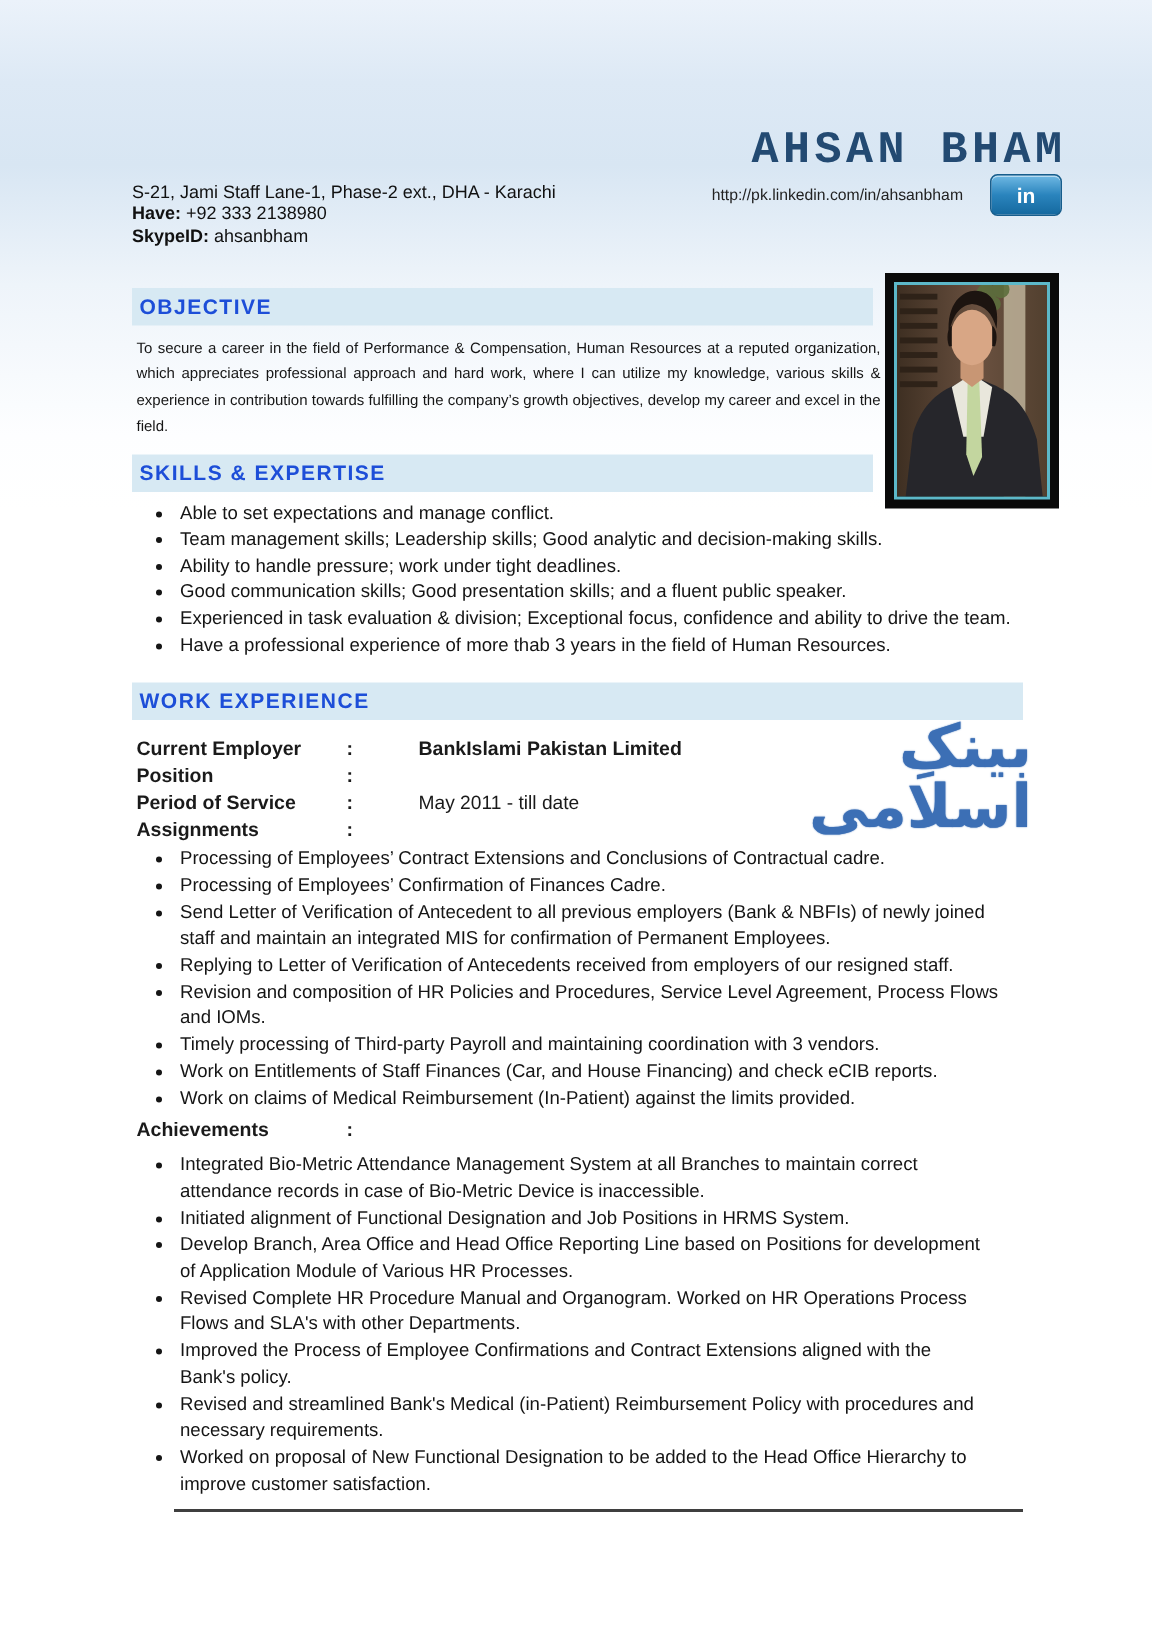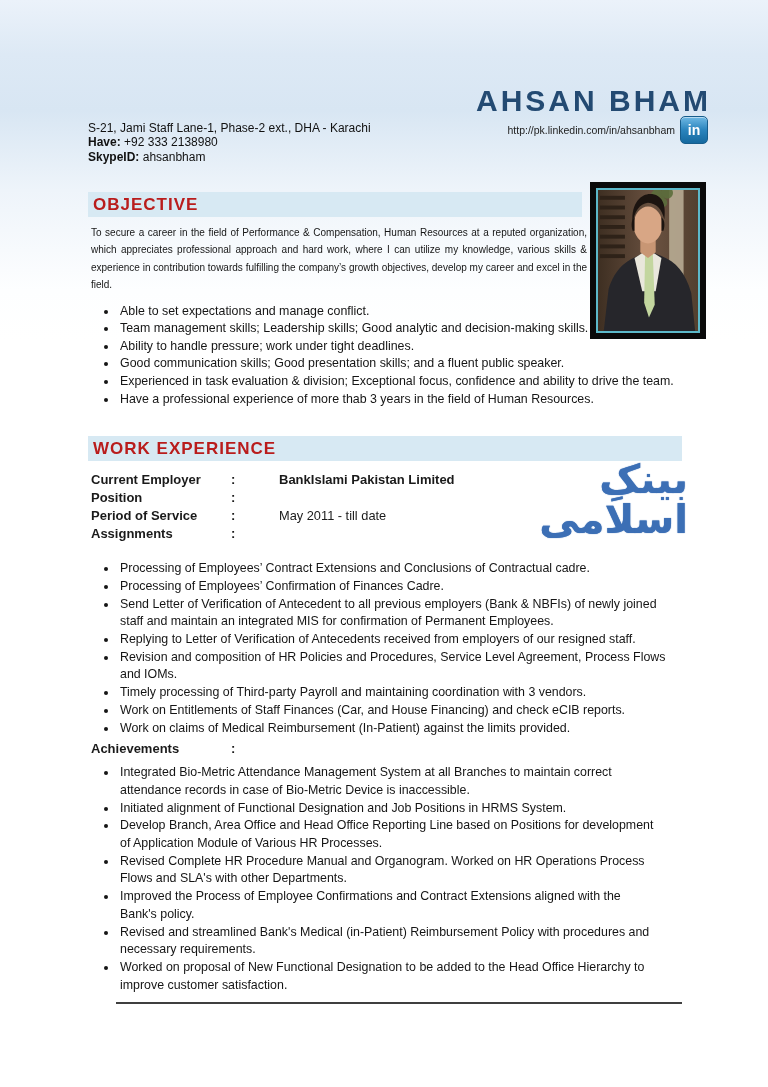--- a/index.html
+++ b/index.html
@@ -6,75 +6,75 @@
   html,body { background:#fff; }
   body { font-family:"Liberation Sans","DejaVu Sans",sans-serif; }
   .page {
     position:relative; width:768px; height:1087px; margin:0 auto; overflow:hidden;
     background:linear-gradient(180deg,#ebf2fa 0px,#dde9f5 55px,#d8e6f3 110px,#eef4fa 190px,#fdfeff 290px,#ffffff 340px);
   }
 
   
   .name {
     position:absolute; top:84px; right:57px;
-    font-family:Liberation Sans, sans-serif;
+    font-family:Liberation Mono, monospace;
     font-weight:bold; font-size:30px; letter-spacing:3px; color:#234a72;
     white-space:nowrap;
   }
   .contact { position:absolute; top:121px; left:88px; font-size:12px; line-height:14.4px; color:#111; }
   .contact b { font-weight:bold; }
   .contact a { color:#2222cc; text-decoration:underline; }
   .social { position:absolute; top:116px; right:60px; }
   .social-row { display:flex; align-items:center; justify-content:flex-end; margin-bottom:6px; height:28px; }
-  .social-url { font-size:10.5px; color:#222; margin-right:5px; white-space:nowrap; }
+  .social-url { font-size:10.5px; color:#222; margin-right:18px; white-space:nowrap; }
   .sicon {
-    width:28px; height:28px; display:flex; align-items:center; justify-content:center;
+    width:48px; height:28px; display:flex; align-items:center; justify-content:center;
     color:#fff; font-weight:bold; cursor:pointer; flex:0 0 auto;
   }
   .li-icon { border-radius:5px; font-size:14px; background:linear-gradient(180deg,#6fb9e4 0%,#2a84bd 50%,#15699f 100%); border:1px solid #175d8c; box-shadow:inset 0 1px 0 rgba(255,255,255,.5); }
   .fb-icon { border-radius:4px; font-size:19px; background:linear-gradient(180deg,#8099cf 0%,#4a66a0 55%,#31497f 100%); border:1px solid #2c3f6e; box-shadow:inset 0 1px 0 rgba(255,255,255,.4); padding-top:4px; }
 
   
   .photo {
     position:absolute; left:590px; top:182px; width:116px; height:157px;
     background:#0a0a0a; padding:6px;
   }
   .photo-inner { width:100%; height:100%; border:2px solid #5cb8c9; overflow:hidden; }
   .photo-inner svg { display:block; width:100%; height:100%; }
 
   
   .content { position:absolute; top:192px; left:88px; width:594px; color:#1a1a1a; }
   .bar {
-    background:#d7e9f3; font-weight:bold; font-size:17px; letter-spacing:1px;
-    color:#b91c1c; padding:4px 0 16px 5px; height:25px; line-height:17px;
+    background:#d7e9f3; font-weight:bold; font-size:14px; letter-spacing:1px;
+    color:#1d4ed8; padding:4px 0 16px 5px; height:25px; line-height:17px;
   }
   .bar.narrow { width:494px; }
   .objective-text {
     width:496px; margin:7px 0 9px 3px; font-size:10px; line-height:17.4px;
     text-align:justify; color:#161616;
   }
   ul.blist { margin:6px 0 0 0; padding-left:30px; list-style:disc outside; }
   ul.blist li { font-size:12.4px; line-height:17.7px; padding-left:2px; color:#151515; }
-  ul.skills { margin-bottom:28px; }
+  ul.skills { margin-bottom:16px; }
   ul.skills li { line-height:17.6px; }
   .work-bar { margin-top:5px; }
   .work-rows { position:relative; margin:10px 0 2px 3px; }
   .row { display:grid; grid-template-columns:140px 48px auto; font-size:13px; line-height:18px; }
   .row .lbl { font-weight:bold; }
   .row .col { font-weight:bold; }
   .row .val { font-size:12.8px; }
   .row .val.bold { font-weight:bold; font-size:13px; }
   .bank-logo {
     position:absolute; right:-6px; top:-6px; width:200px; height:68px;
     display:flex; align-items:center; justify-content:center;
     direction:rtl; font-family:"DejaVu Sans",sans-serif;
     font-size:40px; font-weight:bold; color:#3c6fb5; line-height:1;
     text-shadow:0 0 1px #3c6fb5;
   }
-  ul.assignments { margin-top:17px; width:594px; }
+  ul.assignments { margin-top:2px; width:594px; }
   .ach-row { margin:3px 0 0 3px; }
   ul.achievements { width:572px; }
   .footer-line { border-top:2px solid #3f3f3f; margin:8px 0 0 28px; width:566px; }
 </style>
 </head>
 <body>
 
 <div class="page">
 
   <div class="name">AHSAN BHAM</div>
@@ -134,20 +134,21 @@
         <path d="M38,28 C35,30 34,36 36,42 L38,42 Z" fill="#1c1410"></path>
       </svg>
     </div>
   </div>
 
   <div class="content">
 
     <div class="bar narrow">OBJECTIVE</div>
     <p class="objective-text">To secure a career in the field of Performance &amp; Compensation, Human Resources at a reputed organization, which appreciates professional approach and hard work, where I can utilize my knowledge, various skills &amp; experience in contribution towards fulfilling the company’s growth objectives, develop my career and excel in the field.</p>
 
+    <div class="bar narrow">SKILLS &amp; EXPERTISE</div>
     <ul class="blist skills">
         <li>Able to set expectations and manage conflict.</li>
         <li>Team management skills; Leadership skills; Good analytic and decision-making skills.</li>
         <li>Ability to handle pressure; work under tight deadlines.</li>
         <li>Good communication skills; Good presentation skills; and a fluent public speaker.</li>
         <li>Experienced in task evaluation &amp; division; Exceptional focus, confidence and ability to drive the team.</li>
         <li>Have a professional experience of more thab 3 years in the field of Human Resources.</li>
       </ul>
 
     <div class="bar work-bar">WORK EXPERIENCE</div>

